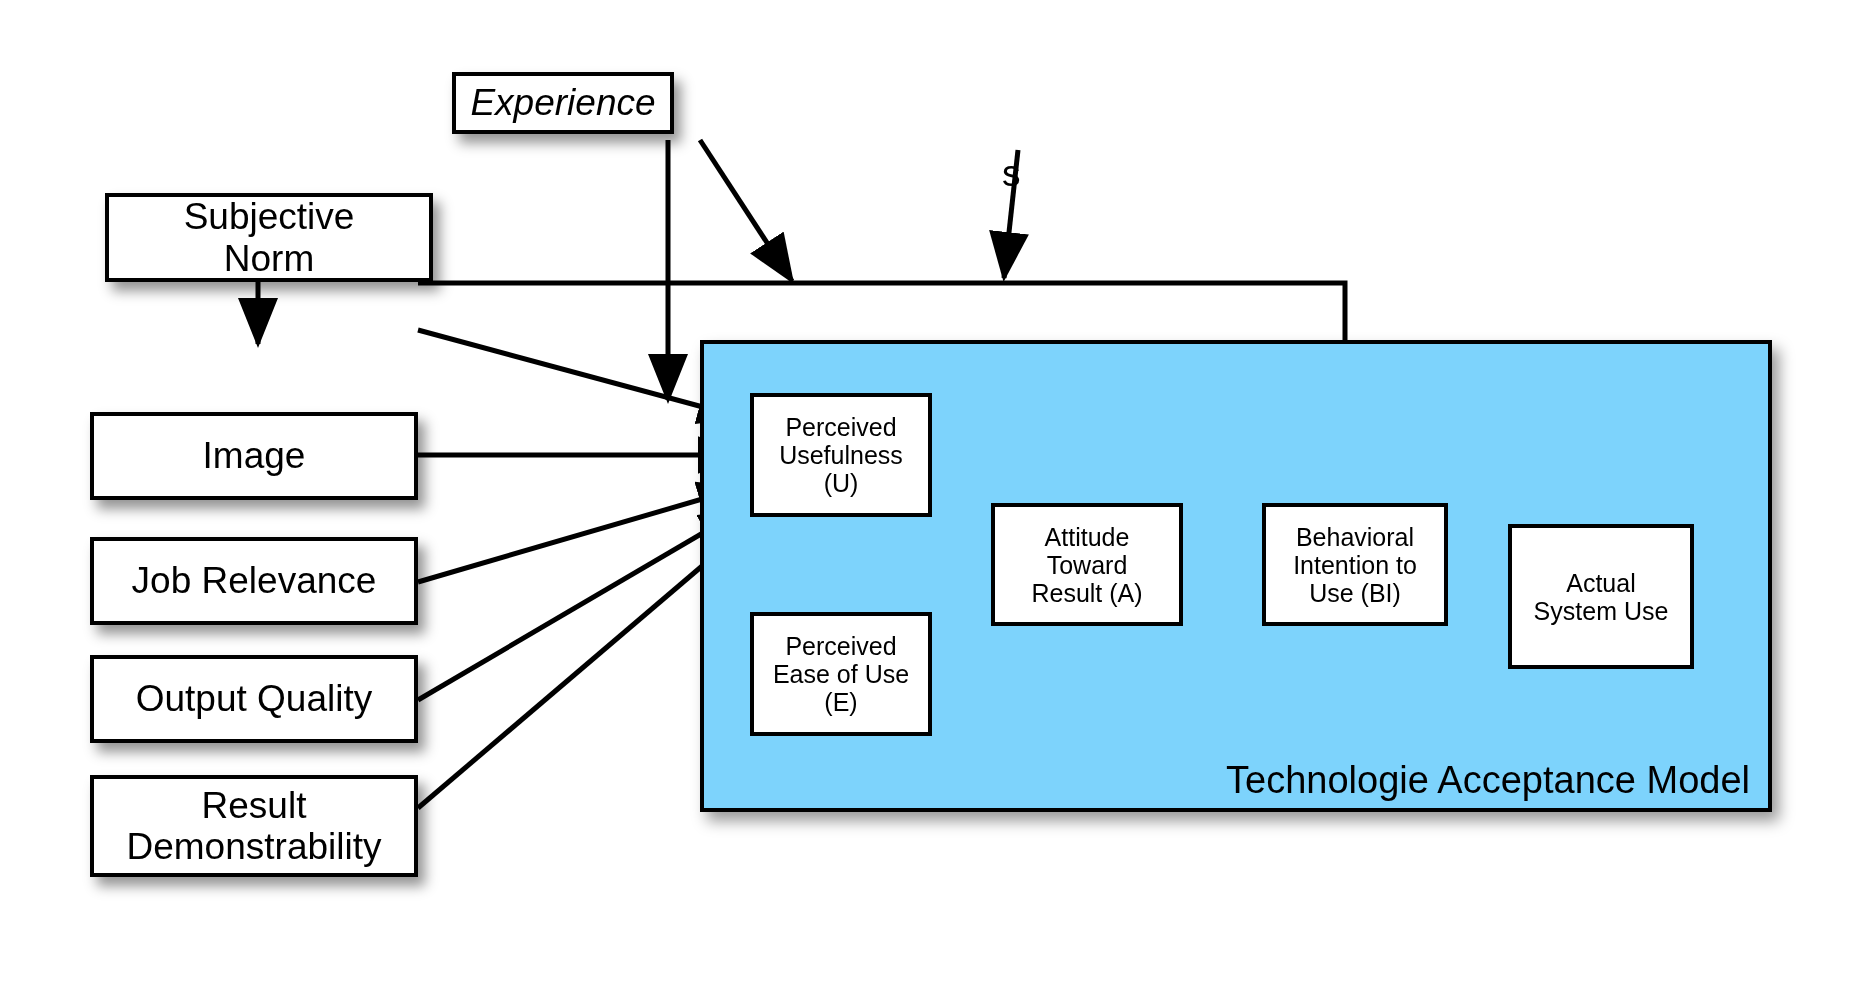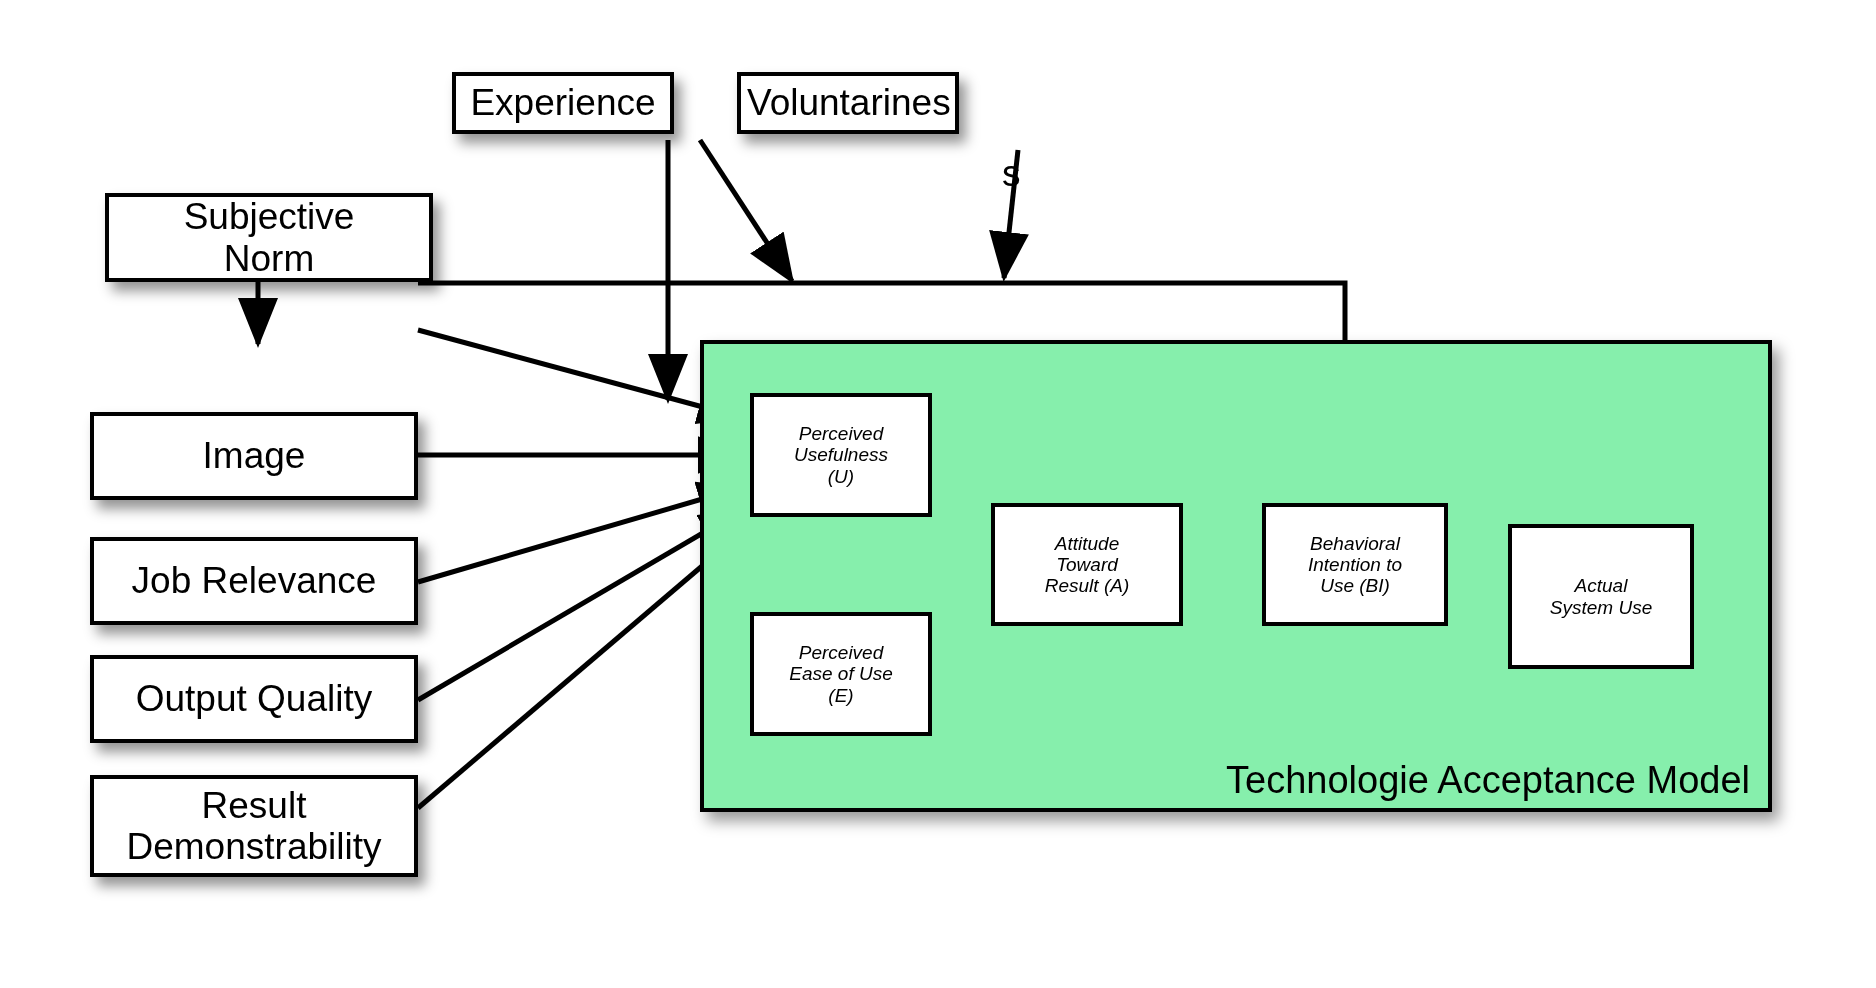--- a/index.html
+++ b/index.html
@@ -37,44 +37,43 @@
     justify-content: center;
     text-align: center;
     line-height: 1.12;
     box-shadow: 7px 9px 12px rgba(0,0,0,0.42);
     z-index: 5;
   }
   .node.outer {
     font-size: 37px;
   }
   .node.inner {
-    font-size: 19px;
+    font-size: 25px;
     border-width: 4px;
     box-shadow: none;
     z-index: 6;
-    font-style: italic;
   }
   .node .lbl {
     display: block;
     width: 100%;
     padding: 0 6px;
     box-sizing: border-box;
   }
   .node.clip .lbl {
     white-space: nowrap;
     overflow: visible;
   }
   #tam-container {
     position: absolute;
     left: 700px;
     top: 340px;
     width: 1072px;
     height: 472px;
     box-sizing: border-box;
-    background: #86efac;
+    background: #7dd3fc;
     border: 4px solid #000000;
     box-shadow: 7px 9px 14px rgba(0,0,0,0.40);
     z-index: 2;
   }
   #tam-caption {
     position: absolute;
     right: 18px;
     bottom: 6px;
     font-size: 38px;
     white-space: nowrap;
@@ -137,27 +136,24 @@
 
       <path d="M 932,630 L 992,578" stroke-width="7" marker-end="url(#ah)"></path>
 
       <path d="M 1186,565 L 1245,565" stroke-width="9" marker-end="url(#ah)"></path>
 
       <path d="M 1438,565 L 1500,565" stroke-width="9" marker-end="url(#ah)"></path>
 
     </g>
   </svg>
 
-  <div class="node outer" style="left:452px; top:72px; width:222px; height:62px;">
+  <div class="node outer" style="left:452px; top:72px; width:222px; height:62px;font-style:italic;">
     <span class="lbl">Experience</span>
   </div>
 
-  <div class="node outer clip" style="left:737px; top:72px; width:222px; height:62px;">
-    <span class="lbl">Voluntarines</span>
-  </div>
   <div id="voluntariness-overflow">s</div>
 
   <div class="node outer" style="left:90px; top:193px; width:328px; height:89px;margin-left:15px;">
     <span class="lbl"><span>Subjective</span><br><span>Norm</span></span>
   </div>
 
   <div class="node outer" style="left:90px; top:412px; width:328px; height:88px;">
     <span class="lbl">Image</span>
   </div>
 

